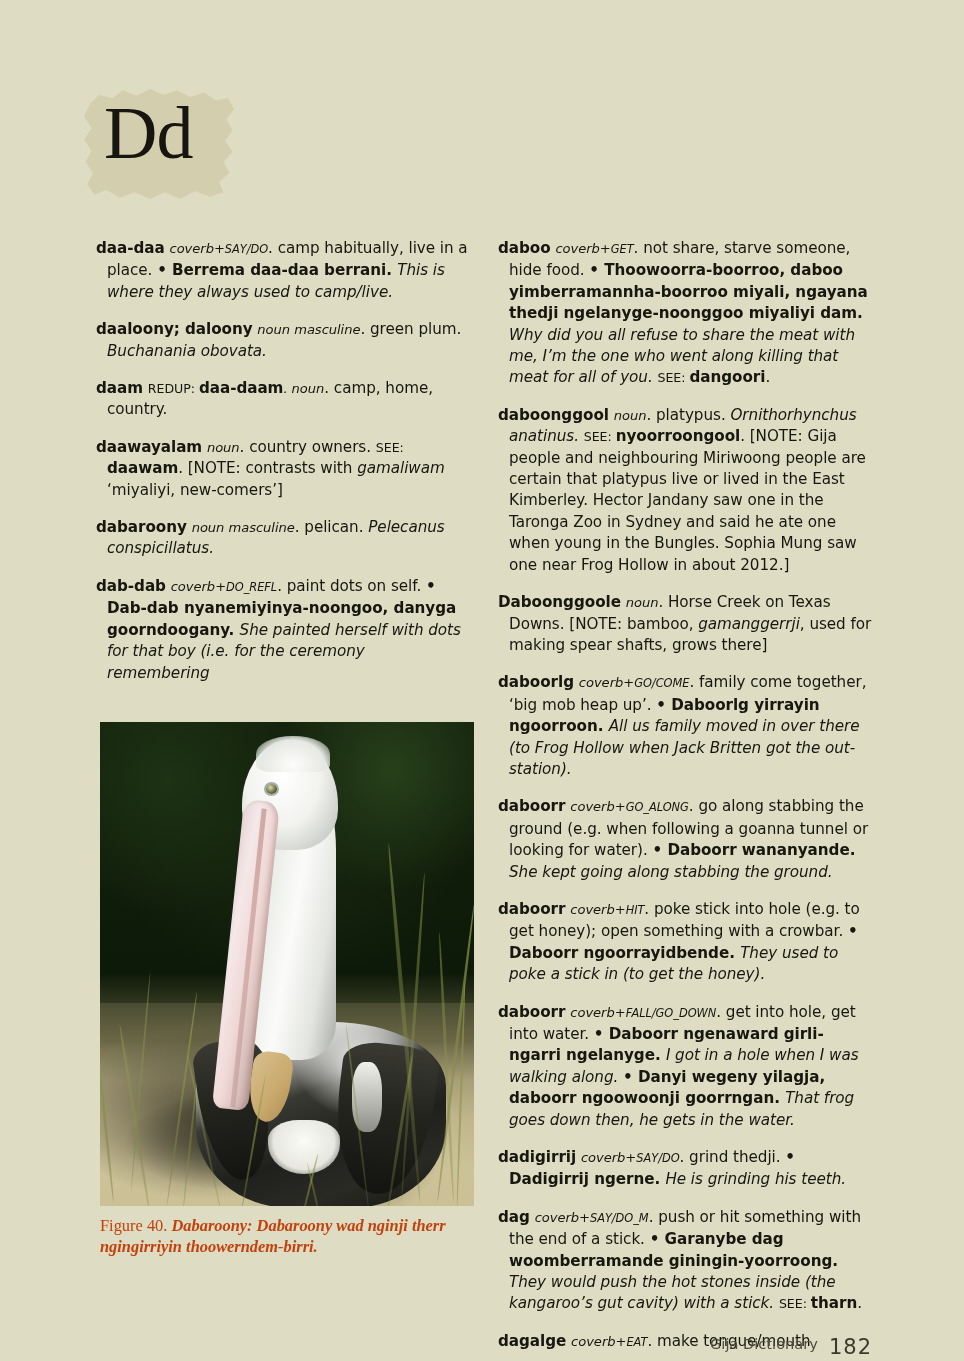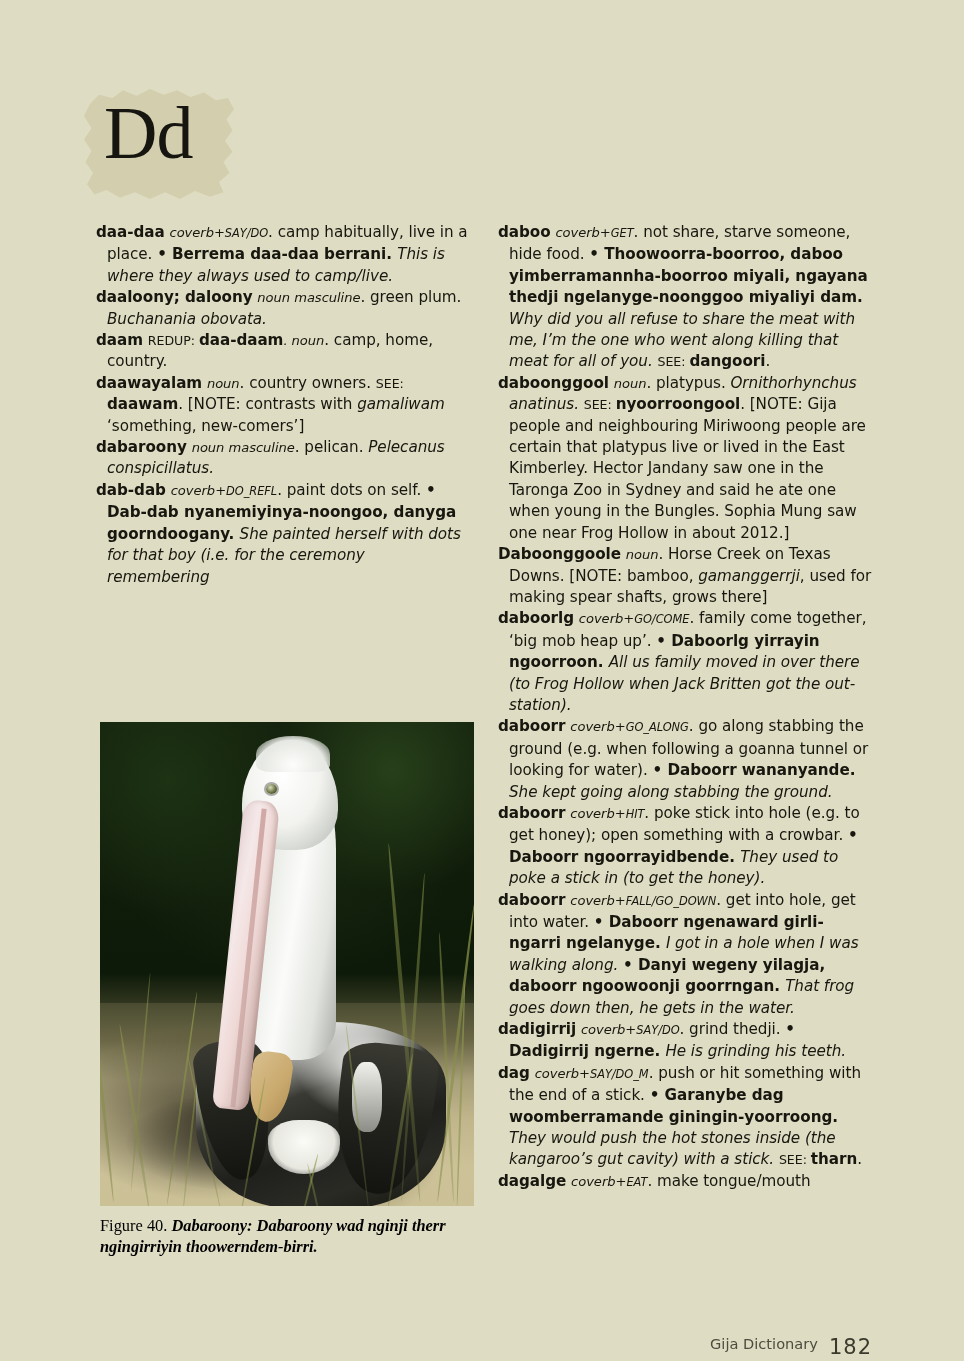--- a/index.html
+++ b/index.html
@@ -66,21 +66,21 @@
   }
   .col-left  { left: 0; }
   .col-right { left: 402px; }
 
   .entry {
     font-size: 15.2px;
     line-height: 21.4px;
     color: #17170f;
     text-indent: -11px;
     padding-left: 11px;
-    margin: 0 0 0 0;
+    margin: 16px 0 0 0;
     letter-spacing: -0.05px;
   }
   .entry.cont { text-indent: 0; padding-left: 11px; }
 
   .hw {
     font-weight: bold;
   }
   .pos {
     font-style: italic;
     font-size: 13.1px;
@@ -229,21 +229,21 @@
     width: 210px; height: 96px;
     background: radial-gradient(ellipse at 50% 50%, rgba(42,40,30,.78) 0%, rgba(42,40,30,0) 72%);
     border-radius: 50%;
   }
 
   .caption {
     margin-top: 9px;
     font-family: "Liberation Serif", "DejaVu Serif", serif;
     font-size: 16.4px;
     line-height: 21px;
-    color: #000000;
+    color: #c2410c;
   }
   .caption .fig-label { font-style: normal; }
   .caption .fig-text  { font-style: italic; font-weight: bold; }
 
   
   .footer {
     position: absolute;
     right: 92px;
     bottom: 2px;
     display: flex;
@@ -264,21 +264,21 @@
 <div class="letter-header">
   <div class="letter-blob"></div>
   <div class="letter-glyph">Dd</div>
 </div>
 
 <div class="columns">
   <div class="col col-left">
       <p class="entry"><span class="hw">daa-daa</span> <span class="pos">coverb+<span class="sc">SAY/DO</span></span><span class="gloss">. camp habitually, live in a place. </span><span class="bul">• </span><span class="ex">Berrema daa-daa berrani. </span><span class="tr">This is where they always used to camp/live.</span></p>
       <p class="entry"><span class="hw">daaloony; daloony</span> <span class="pos">noun masculine</span><span class="gloss">. green plum. </span><span class="tr">Buchanania obovata.</span></p>
       <p class="entry"><span class="hw">daam</span> <span class="sc-plain">REDUP: </span><span class="hw">daa-daam</span><span class="pos">. noun</span><span class="gloss">. camp, home, country.</span></p>
-      <p class="entry"><span class="hw">daawayalam</span> <span class="pos">noun</span><span class="gloss">. country owners. </span><span class="sc-plain">SEE: </span><span class="xref">daawam</span><span class="note">. [NOTE: contrasts with </span><span class="note" style="font-style: italic;">gamaliwam</span><span class="note"> ‘something, new-comers’]</span></p>
+      <p class="entry"><span class="hw">daawayalam</span> <span class="pos">noun</span><span class="gloss">. country owners. </span><span class="sc-plain">SEE: </span><span class="xref">daawam</span><span class="note">. [NOTE: contrasts with </span><span class="note" style="font-style: italic;">gamaliwam</span><span class="note"> ‘miyaliyi, new-comers’]</span></p>
       <p class="entry"><span class="hw">dabaroony</span> <span class="pos">noun masculine</span><span class="gloss">. pelican. </span><span class="tr">Pelecanus conspicillatus.</span></p>
       <p class="entry"><span class="hw">dab-dab</span> <span class="pos">coverb+<span class="sc">DO_REFL</span></span><span class="gloss">. paint dots on self. </span><span class="bul">• </span><span class="ex">Dab-dab nyanemiyinya-noongoo, danyga goorndoogany. </span><span class="tr">She painted herself with dots for that boy (i.e. for the ceremony remembering</span></p>
     </div>
   <div class="col col-right">
       <p class="entry"><span class="hw">daboo</span> <span class="pos">coverb+<span class="sc">GET</span></span><span class="gloss">. not share, starve someone, hide food. </span><span class="bul">• </span><span class="ex">Thoowoorra-boorroo, daboo yimberramannha-boorroo miyali, ngayana thedji ngelanyge-noonggoo miyaliyi dam. </span><span class="tr">Why did you all refuse to share the meat with me, I’m the one who went along killing that meat for all of you. </span><span class="sc-plain">SEE: </span><span class="xref">dangoori</span><span class="gloss">.</span></p>
       <p class="entry"><span class="hw">daboonggool</span> <span class="pos">noun</span><span class="gloss">. platypus. </span><span class="tr">Ornithorhynchus anatinus. </span><span class="sc-plain">SEE: </span><span class="xref">nyoorroongool</span><span class="note">. [NOTE: Gija people and neighbouring Miriwoong people are certain that platypus live or lived in the East Kimberley. Hector Jandany saw one in the Taronga Zoo in Sydney and said he ate one when young in the Bungles. Sophia Mung saw one near Frog Hollow in about 2012.]</span></p>
       <p class="entry"><span class="hw">Daboonggoole</span> <span class="pos">noun</span><span class="gloss">. Horse Creek on Texas Downs. [NOTE: bamboo, </span><span class="note" style="font-style: italic;">gamanggerrji</span><span class="note">, used for making spear shafts, grows there]</span></p>
       <p class="entry"><span class="hw">daboorlg</span> <span class="pos">coverb+<span class="sc">GO/COME</span></span><span class="gloss">. family come together, ‘big mob heap up’. </span><span class="bul">• </span><span class="ex">Daboorlg yirrayin ngoorroon. </span><span class="tr">All us family moved in over there (to Frog Hollow when Jack Britten got the out-station).</span></p>
       <p class="entry"><span class="hw">daboorr</span> <span class="pos">coverb+<span class="sc">GO_ALONG</span></span><span class="gloss">. go along stabbing the ground (e.g. when following a goanna tunnel or looking for water). </span><span class="bul">• </span><span class="ex">Daboorr wananyande. </span><span class="tr">She kept going along stabbing the ground.</span></p>
       <p class="entry"><span class="hw">daboorr</span> <span class="pos">coverb+<span class="sc">HIT</span></span><span class="gloss">. poke stick into hole (e.g. to get honey); open something with a crowbar. </span><span class="bul">• </span><span class="ex">Daboorr ngoorrayidbende. </span><span class="tr">They used to poke a stick in (to get the honey).</span></p>

